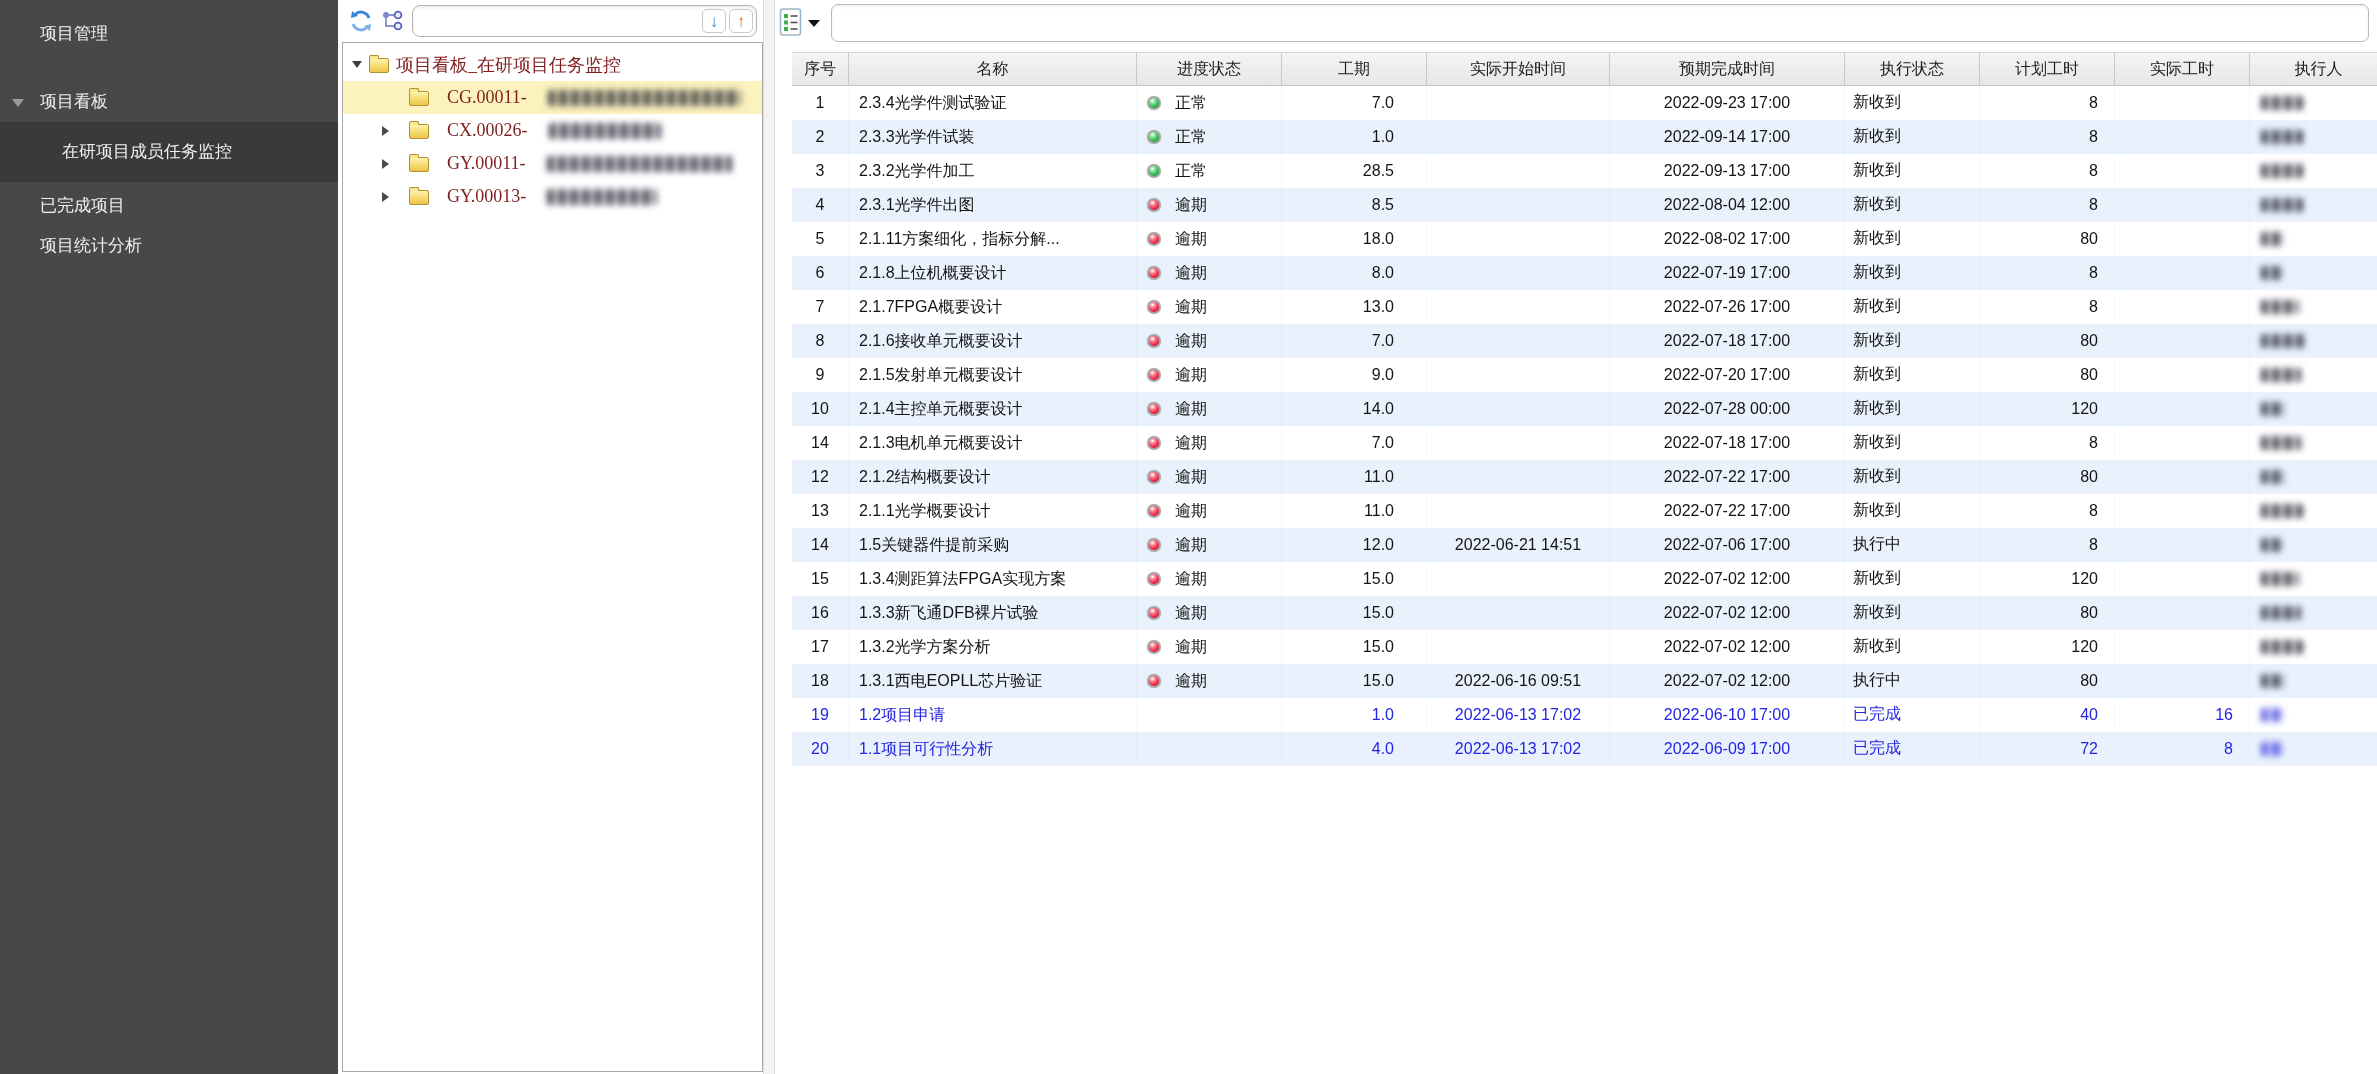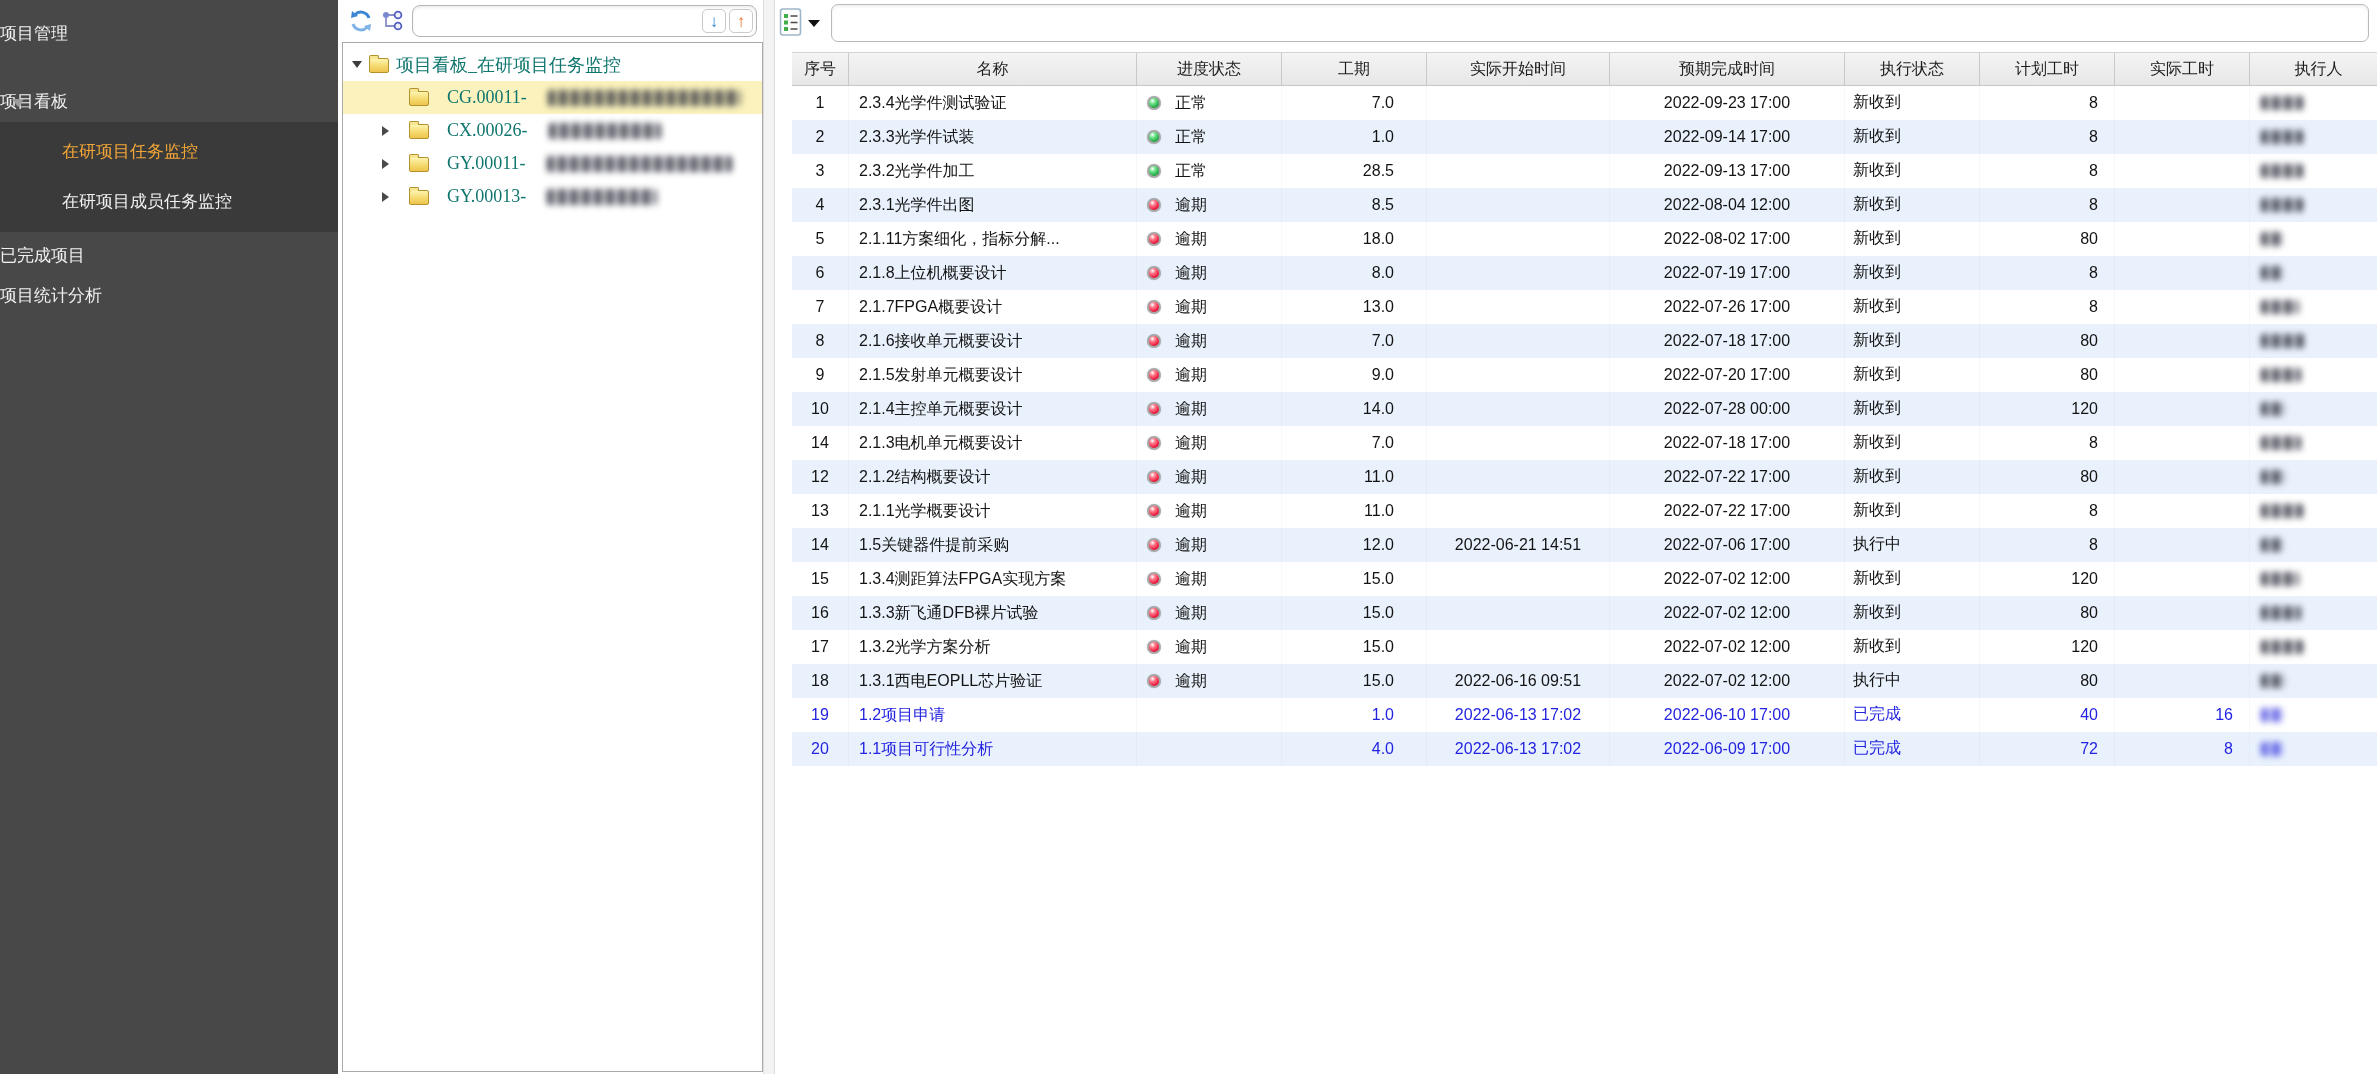--- a/index.html
+++ b/index.html
@@ -9,21 +9,21 @@
     font-family:"Liberation Sans","DejaVu Sans",sans-serif;
     -webkit-font-smoothing:antialiased;
   }
 
   
   #sidebar{
     position:absolute;left:0;top:0;width:338px;height:1074px;
     background:var(--sidebar_bg);padding-top:14px;box-sizing:border-box;
   }
   .side-item{color:#f0f0f0;font-size:17px;cursor:default;position:relative;white-space:nowrap;}
-  .side-item.lv1{height:40px;line-height:40px;}
+  .side-item.lv1{height:40px;line-height:40px;padding-left:40px;}
   #sidebar>.lv1:nth-child(2){margin-top:28px;}
   #sidebar>.lv1:nth-child(4){margin-top:4px;}
   .side-sub{background:var(--sidebar_sub_bg);padding:5px 0;}
   .side-item.lv2{height:50px;line-height:50px;padding-left:62px;}
   .side-item.sel{color:var(--accent_orange);}
   .side-caret{
     position:absolute;left:12px;top:17px;width:0;height:0;
     border-left:6px solid transparent;border-right:6px solid transparent;
     border-top:8px solid #9b9b9b;
   }
@@ -46,21 +46,21 @@
   #btn-down{right:31px;color:#2d84cf;}
   #btn-up{right:4px;color:#ed6c1e;}
 
   #tree-box{
     position:absolute;left:0;right:0;top:42px;bottom:2px;
     border:1px solid #a9a9a9;background:#fff;padding-top:5px;box-sizing:border-box;overflow:hidden;
   }
   .tnode{
     height:33px;display:flex;align-items:center;
     font-family:"Liberation Serif","DejaVu Serif",serif;
-    font-size:18px;color:#0f766e;white-space:nowrap;cursor:pointer;
+    font-size:18px;color:#7f1d1d;white-space:nowrap;cursor:pointer;
   }
   .tnode.root{padding-left:9px;gap:7px;}
   .tnode.child{padding-left:39px;gap:18px;}
   .tnode.sel{background:var(--selection_yellow);}
   .exp-open{width:0;height:0;border-top:7px solid #3c3c3c;border-left:5px solid transparent;border-right:5px solid transparent;flex:0 0 auto;}
   .exp-closed{width:0;height:0;border-left:7px solid #4a4a4a;border-top:5px solid transparent;border-bottom:5px solid transparent;flex:0 0 auto;margin-right:2px;}
   .exp-spacer{width:9px;flex:0 0 auto;}
   .folder{
     width:18px;height:13px;flex:0 0 auto;position:relative;margin-top:2px;
     background:linear-gradient(180deg,#fdf4ae 0%,#f5d96e 55%,#eec44e 100%);
@@ -131,21 +131,20 @@
   .led.red{background:radial-gradient(circle at 35% 28%,#ffffff 0%,#ff7d8d 28%,var(--status_red) 70%,#a80620 100%);}
   .trow.done .blur-blob{background:repeating-linear-gradient(90deg,rgba(60,60,225,.8) 0 6px,rgba(60,60,225,.3) 6px 12px);}
 </style>
 </head>
 <body>
 
 <aside id="sidebar">
     <div class="side-item lv1">项目管理</div>
     <div class="side-item lv1">项目看板<span class="side-caret"></span></div>
     <div class="side-sub">
-      <div class="side-item lv2 sel">在研项目任务监控</div>
       <div class="side-item lv2">在研项目成员任务监控</div>
     </div>
     <div class="side-item lv1">已完成项目</div>
     <div class="side-item lv1">项目统计分析</div>
   </aside>
 
 <div id="tree-panel">
   <div id="tree-toolbar">
     <span class="tool-icon">
       <svg width="26" height="26" viewBox="0 0 26 26">

